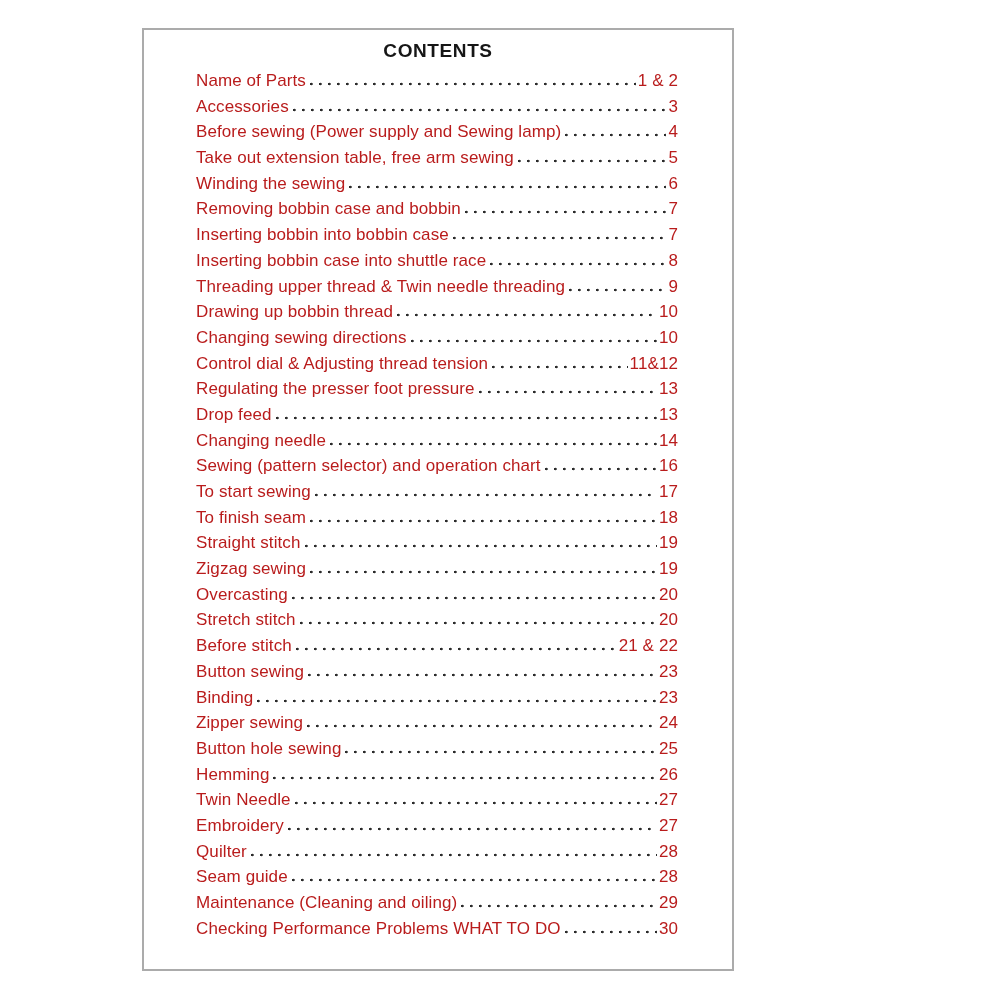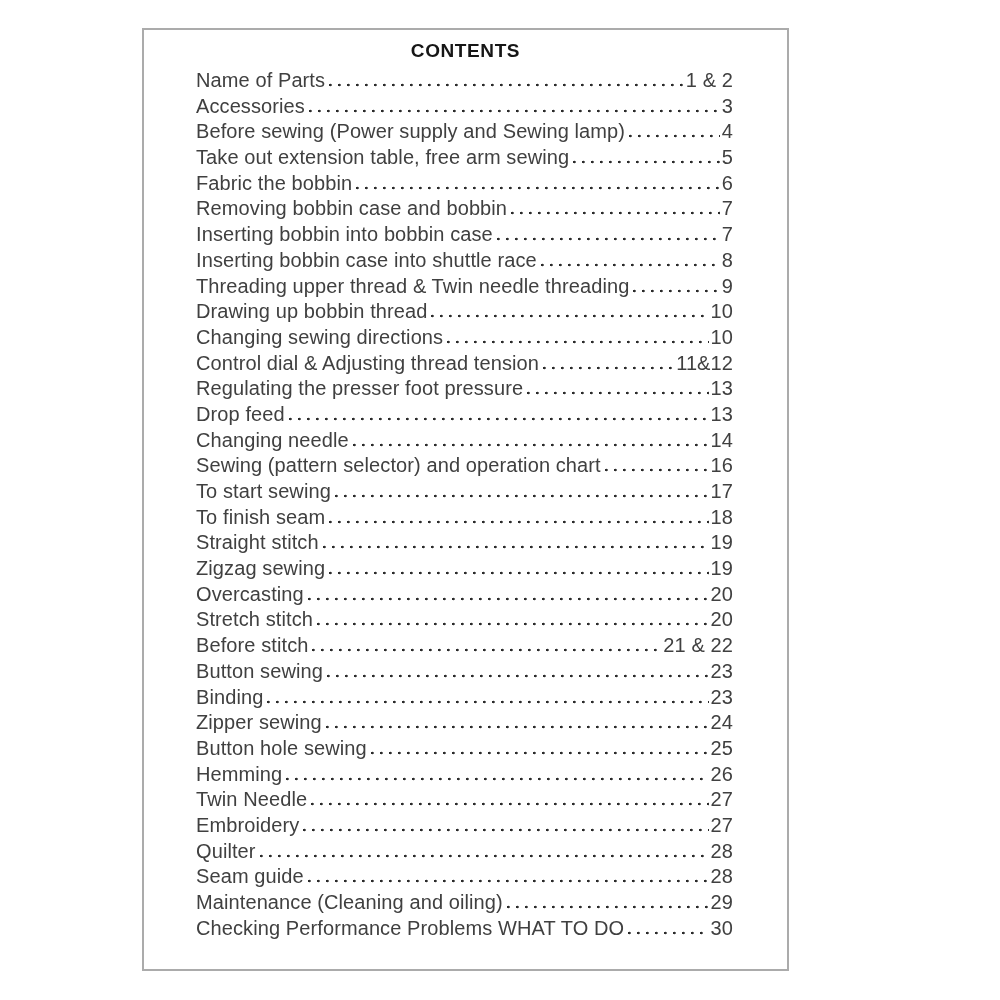--- a/index.html
+++ b/index.html
@@ -8,43 +8,43 @@
     width: 1000px;
     height: 1000px;
     background: #ffffff;
     overflow: hidden;
     font-family: "Liberation Sans", sans-serif;
   }
   .scan-page {
     position: absolute;
     left: 142px;
     top: 28px;
-    width: 647px;
+    width: 592px;
     height: 943px;
     box-sizing: border-box;
     border: 2px solid #ababab;
     background: #ffffff;
   }
   .toc-title {
     margin: 10px 0 3px 0;
     text-align: center;
     font-size: 19px;
     font-weight: bold;
     letter-spacing: 0.6px;
     color: #161616;
   }
   .toc-list {
     padding: 3px 54px 0 52px;
   }
   .toc-row {
     display: flex;
     align-items: baseline;
     height: 25.7px;
-    font-size: 20px;
-    color: #404040;
+    font-size: 17px;
+    color: #b91c1c;
     letter-spacing: 0.1px;
   }
   .toc-label {
     white-space: nowrap;
     line-height: 25.7px;
   }
   .toc-label.italic {
   }
   .dot-leader {
     flex: 1;
@@ -87,21 +87,21 @@
     <span class="toc-pagenum">4</span>
   </div>
 
   <div class="toc-row">
     <span class="toc-label">Take out extension table, free arm sewing</span>
     <span class="dot-leader"></span>
     <span class="toc-pagenum">5</span>
   </div>
 
   <div class="toc-row">
-    <span class="toc-label">Fabric the bobbin</span>
+    <span class="toc-label">Winding the sewing</span>
     <span class="dot-leader"></span>
     <span class="toc-pagenum">6</span>
   </div>
 
   <div class="toc-row">
     <span class="toc-label">Removing bobbin case and bobbin</span>
     <span class="dot-leader"></span>
     <span class="toc-pagenum">7</span>
   </div>
 

